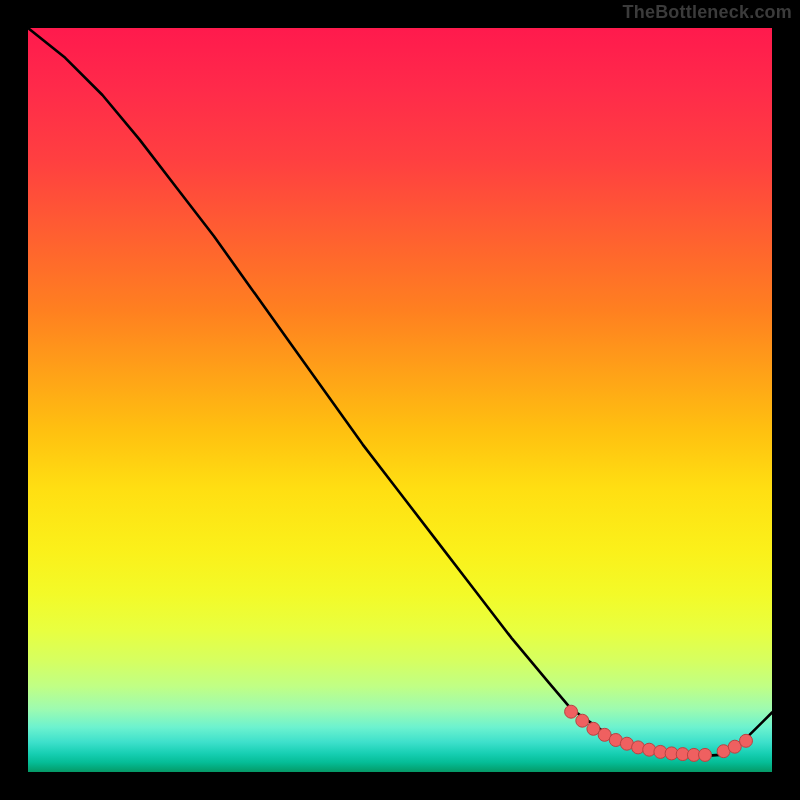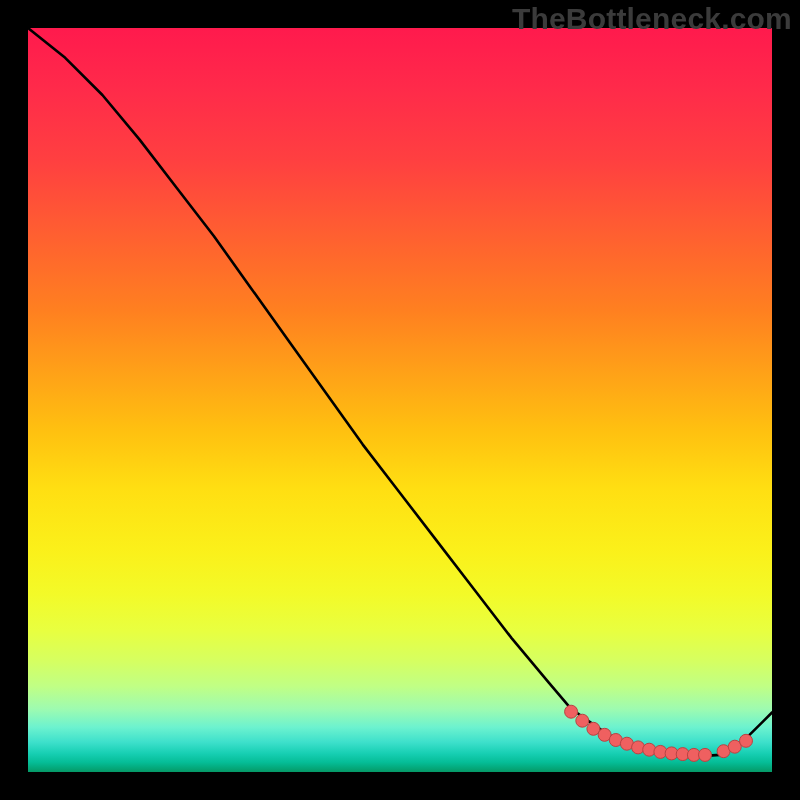--- a/index.html
+++ b/index.html
@@ -42,21 +42,21 @@
       #05bd97 98.7%,
       #04aa7d 99.4%,
       #059966 100%
     );
   }
   .watermark {
     position: absolute;
     top: 2px;
     right: 8px;
     font-family: Arial, Helvetica, sans-serif;
-    font-size: 30px;
+    font-size: 18px;
     font-weight: 600;
     color: #3b3b3b;
     letter-spacing: 0.2px;
     user-select: none;
   }
   svg.curve {
     position: absolute;
     left: 28px;
     top: 28px;
     width: 744px;

